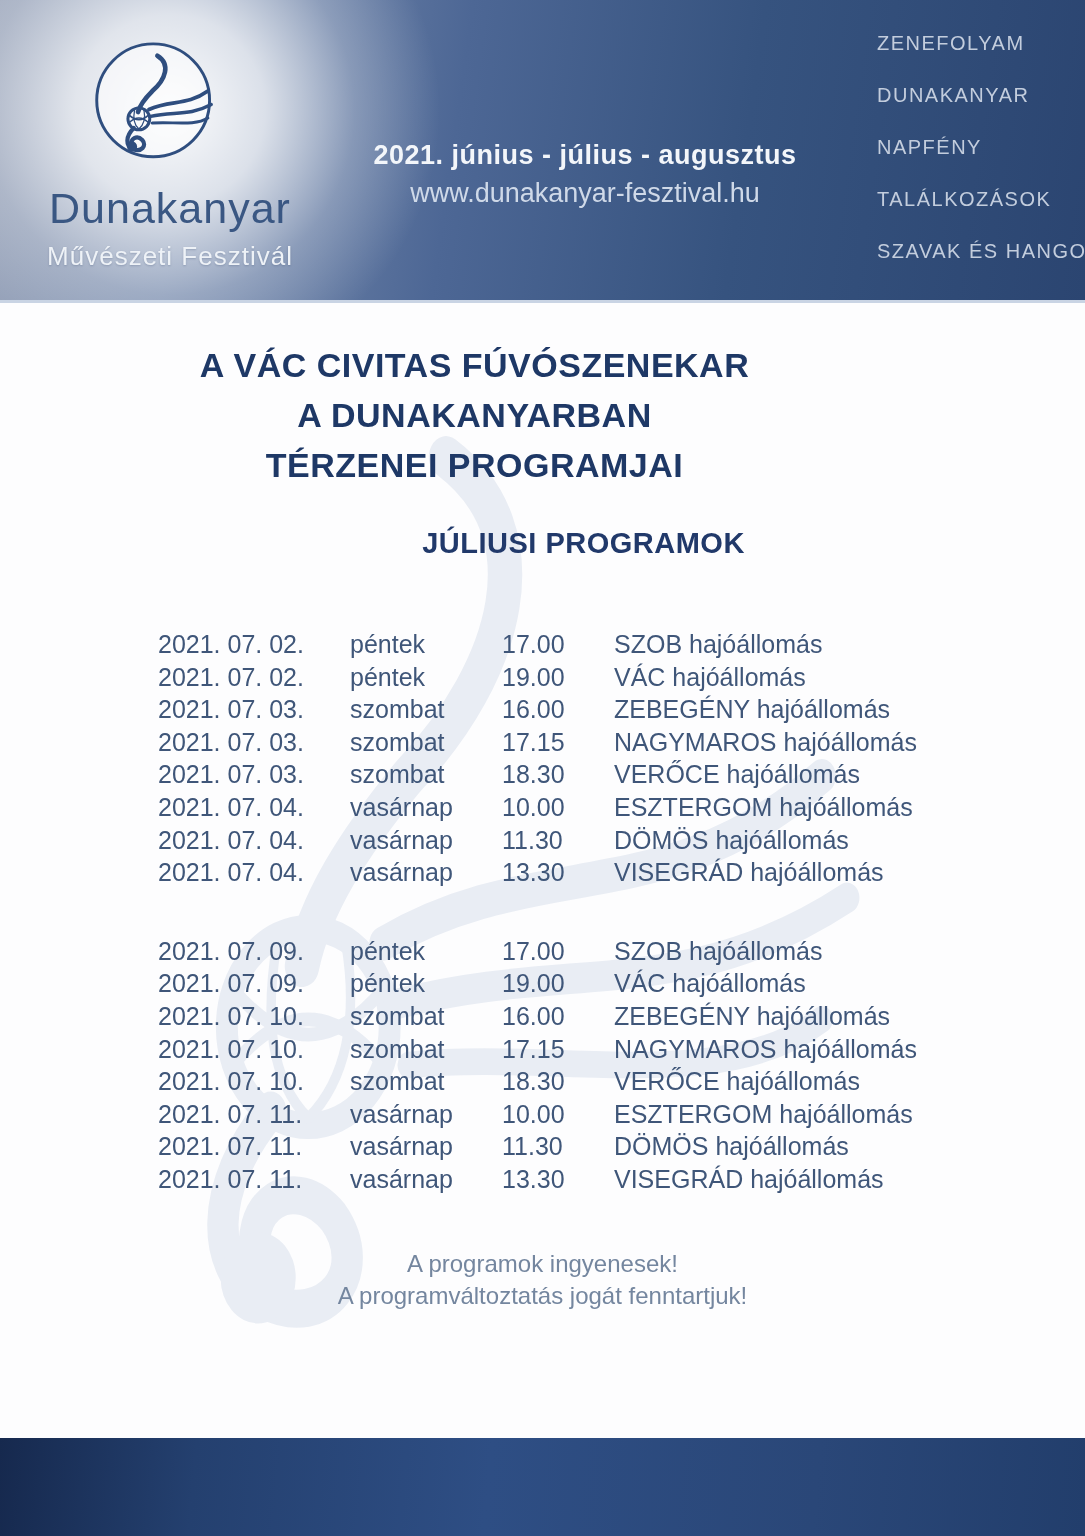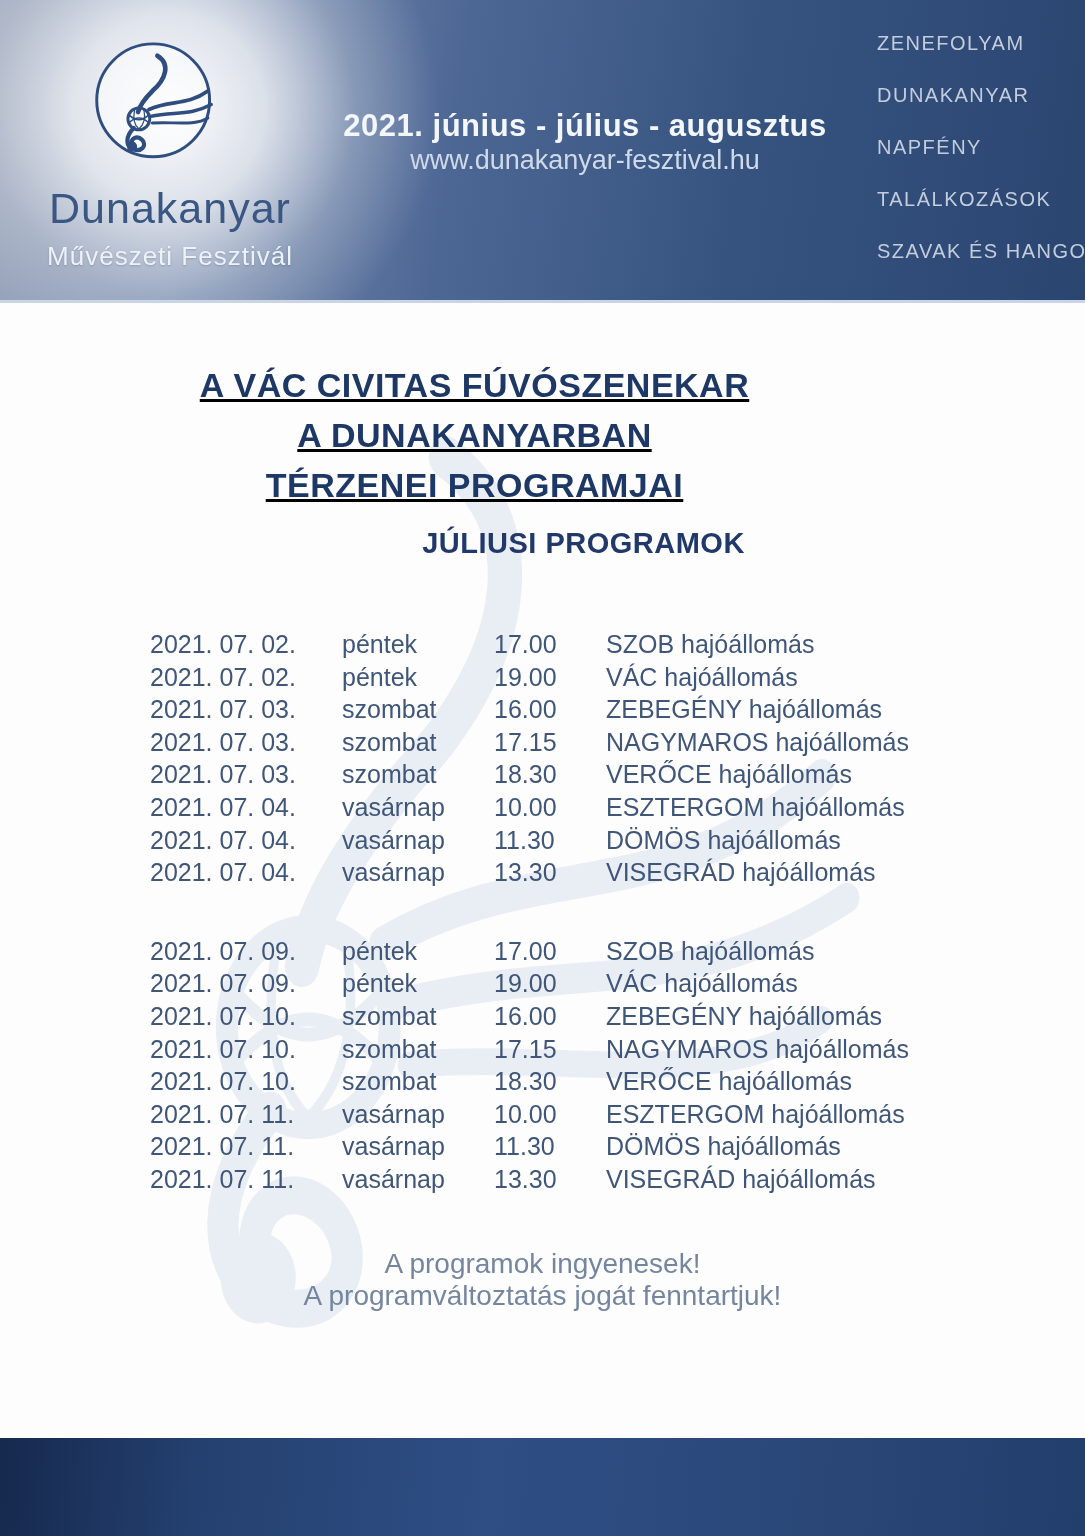--- a/index.html
+++ b/index.html
@@ -16,40 +16,40 @@
       radial-gradient(circle at 170px 110px, rgba(255,255,255,0.97) 0px, rgba(255,255,255,0.75) 95px, rgba(255,255,255,0.25) 185px, rgba(255,255,255,0) 270px),
       linear-gradient(98deg, #97a2b8 0%, #7c8fb0 18%, #4d6795 42%, #36537f 68%, #2b4571 100%);
     border-bottom:3px solid #c9d4e4;
   }
   .logo-block { position:absolute; left:25px; top:22px; width:290px; text-align:center; }
   .logo-svg { width:160px; height:160px; display:block; margin:0 auto; }
   .logo-title { font-size:43px; color:#3a5783; letter-spacing:1px; margin-top:2px; }
   .logo-subtitle { font-size:26px; color:#eef2f7; letter-spacing:1px; margin-top:8px;
                    text-shadow:0 1px 2px rgba(40,60,100,.25); }
   .header-center { position:absolute; left:300px; top:108px; width:570px; text-align:center; }
-  .season { font-size:31px; font-weight:bold; color:#f3f6fa; letter-spacing:0.5px; }
-  .website { font-size:27px; color:#cfd9e8; margin-top:1px; }
+  .season { font-size:27px; font-weight:bold; color:#f3f6fa; letter-spacing:0.5px;margin-top:32px; }
+  .website { font-size:27px; color:#cfd9e8; margin-top:7px; }
   .keywords { position:absolute; left:877px; top:33px; }
   .kw { font-size:20px; color:#c3cddd; letter-spacing:1.5px; line-height:20px; margin-bottom:32px; white-space:nowrap; }
 
   
   .watermark {
     position:absolute; left:-55px; top:305px; width:1190px; height:1140px;
     color:#e9edf4; pointer-events:none;
   }
-  .main-title { position:absolute; left:0; top:360px; width:949px; text-align:center;text-decoration:underline; }
+  .main-title { position:absolute; left:0; top:340px; width:949px; text-align:center; }
   .title-line { font-size:34px; font-weight:bold; color:#1e3866; letter-spacing:0.5px; line-height:50px; }
   .section-title { position:absolute; left:0; top:527px; width:1085px; text-align:center;
                    font-size:29px; font-weight:bold; color:#21396a; letter-spacing:0.5px;padding-left:41px; }
   .schedule { position:absolute; left:150px; top:628px; width:900px; }
   .sched-block { margin-bottom:46px; }
-  .sched-row { display:grid; grid-template-columns:192px 152px 112px auto; line-height:32.6px; }
+  .sched-row { display:grid; grid-template-columns:192px 152px 112px auto; line-height:32.6px;margin-left:8px; }
   .sched-row span { font-size:25px; color:#3f5679; white-space:nowrap; }
   .notes { position:absolute; left:0; top:1248px; width:1085px; text-align:center; }
-  .note-line { font-size:28px; color:#74869f; line-height:32px; }
+  .note-line { font-size:24px; color:#74869f; line-height:32px; }
 
   
   .footer-bar {
     position:absolute; left:0; top:1438px; width:1085px; height:98px;
     background:linear-gradient(95deg, #16294e 0%, #24406f 18%, #2e4e84 45%, #2a4778 75%, #223e6c 100%);
   }
 </style>
 </head>
 <body>
 

